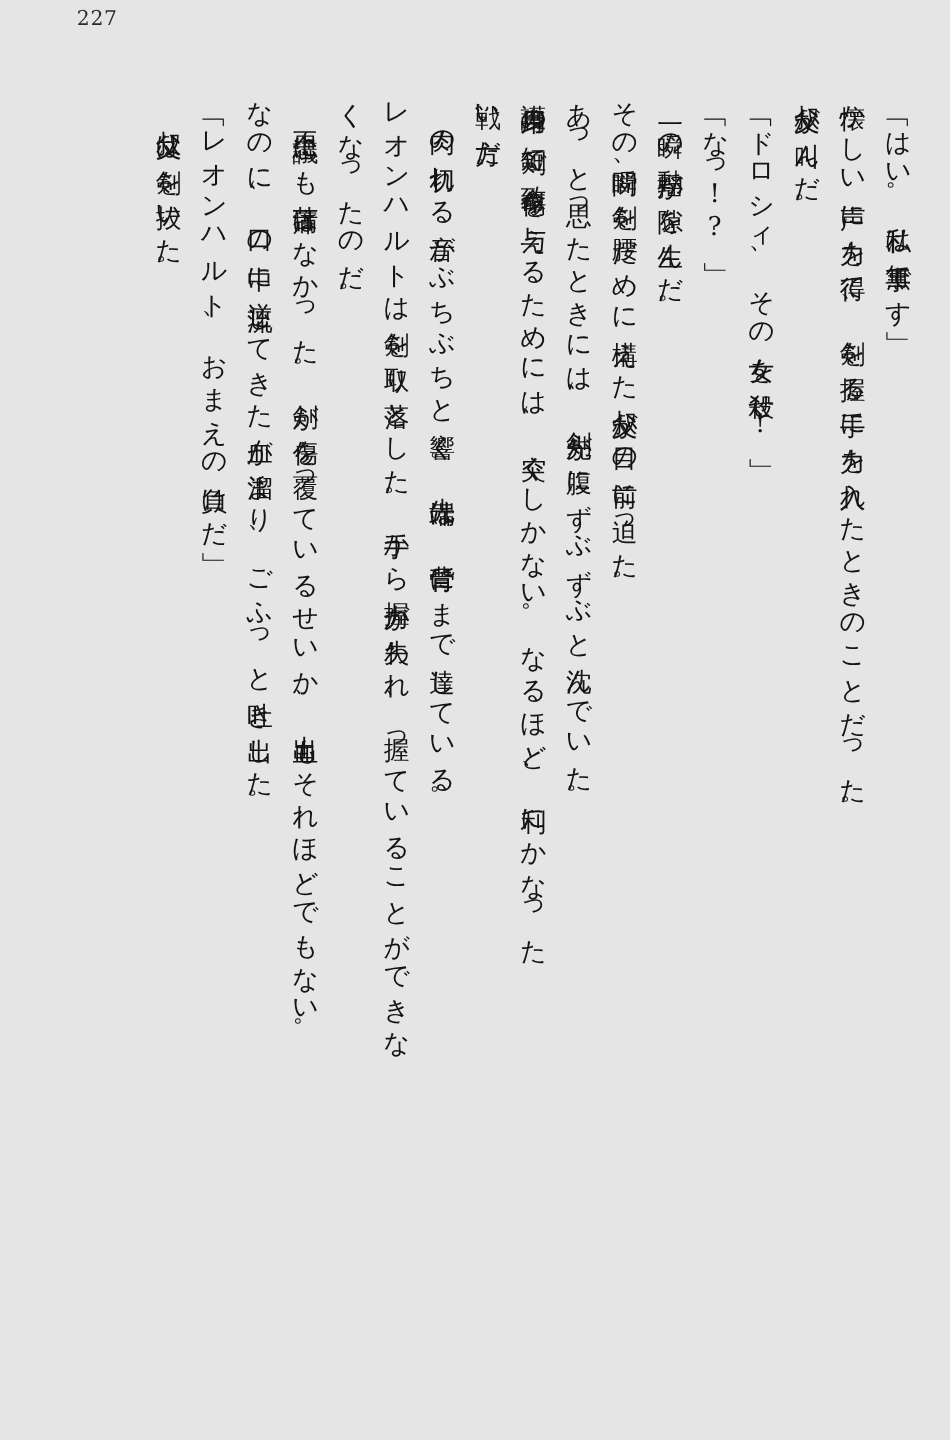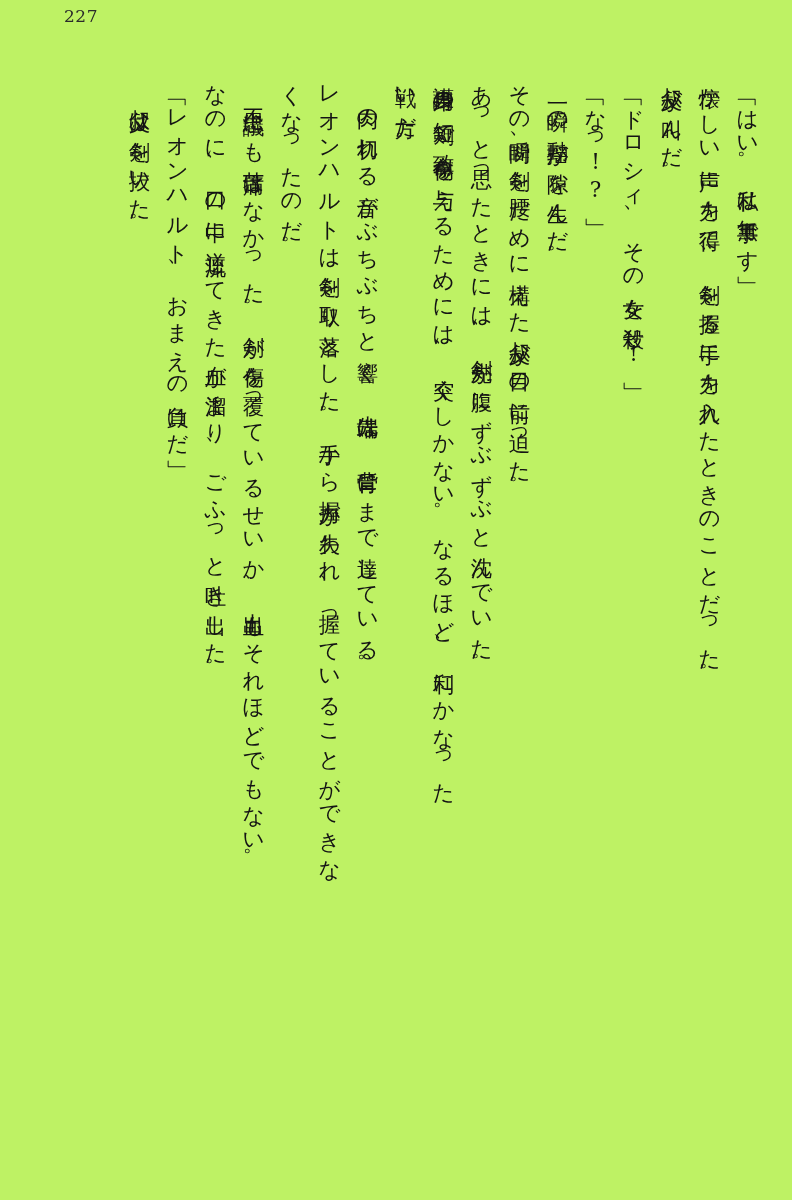--- a/index.html
+++ b/index.html
@@ -8,21 +8,21 @@
     background: #ffffff;
   }
   body {
     font-family: "DejaVu Serif", "Liberation Serif", serif;
     color: #1a1a1a;
   }
   .page {
     position: relative;
     width: 792px;
     height: 1200px;
-    background: #bef264;
+    background: #e5e5e5;
     overflow: hidden;
   }
   .page-number {
     position: absolute;
     top: 6px;
     left: 64px;
     font-size: 17px;
     letter-spacing: 0.5px;
     color: #2a2a2a;
     font-family: "DejaVu Serif", "Liberation Serif", serif;

